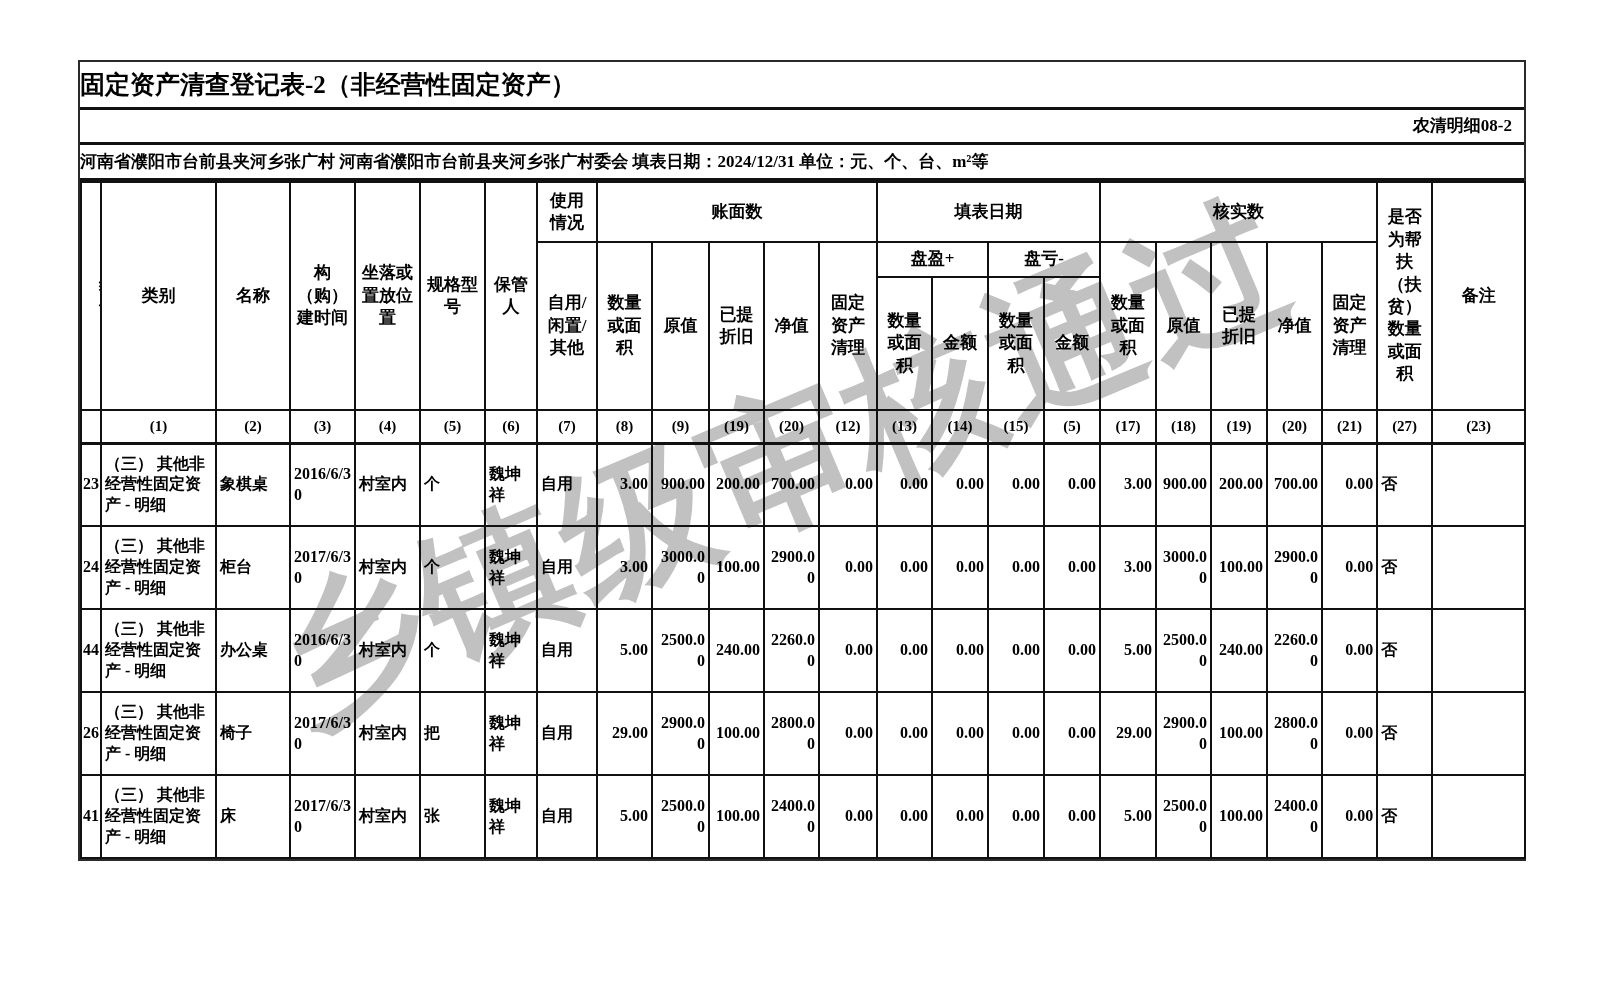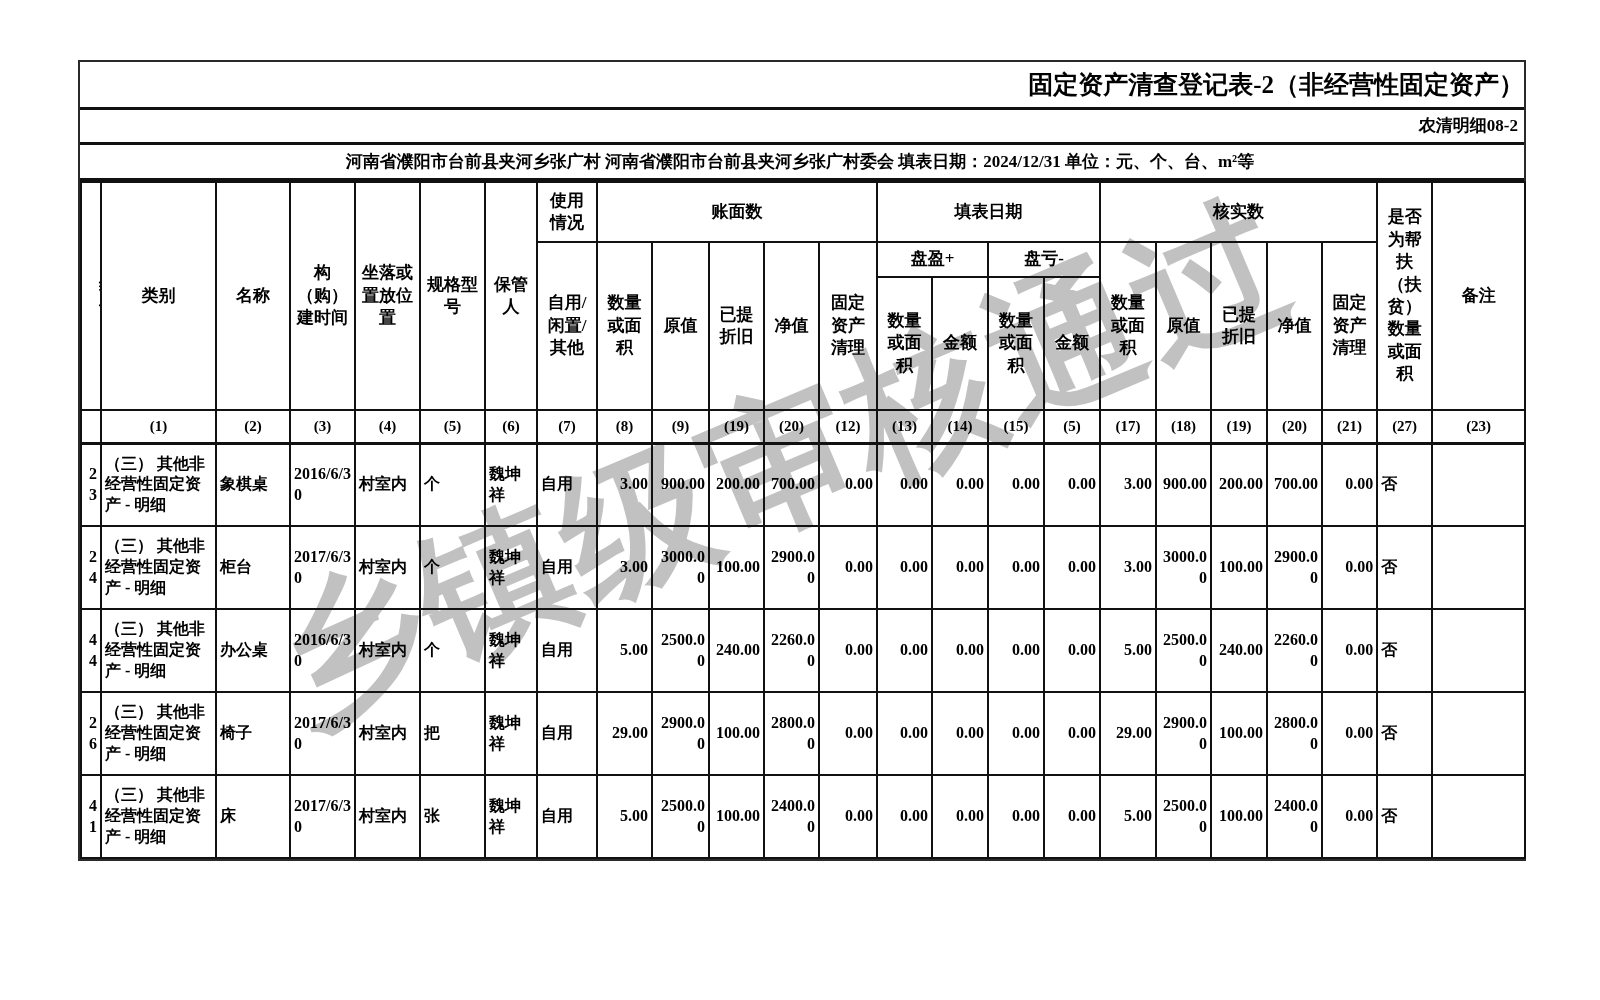--- a/index.html
+++ b/index.html
@@ -4,32 +4,32 @@
 <style>
   html,body{margin:0;padding:0;background:#fff;}
   body{width:1600px;height:1000px;position:relative;overflow:hidden;
        font-family:"Liberation Serif","DejaVu Serif",serif;font-weight:bold;color:#000;}
   .sheet{position:absolute;left:78px;top:60px;width:1444px;border:2px solid #2a2a2a;background:#fff;}
   .watermark{position:absolute;left:228px;top:312px;width:950px;height:180px;
        display:flex;align-items:center;justify-content:center;white-space:nowrap;
        font-size:150px;letter-spacing:5px;color:rgba(125,125,125,0.48);
        transform:rotate(-23deg);z-index:1;pointer-events:none;}
   .trow{position:relative;z-index:2;}
-  .title-row{height:45px;line-height:45px;text-align:right;font-size:25px;border-bottom:3px solid #111;}
-  .code-row{height:32px;line-height:32px;text-align:right;font-size:17px;padding-right:6px;border-bottom:3px solid #111;}
-  .info-row{height:33px;line-height:33px;text-align:center;font-size:17px;padding-right:4px;border-bottom:3px solid #111;}
+  .title-row{height:45px;line-height:45px;text-align:left;font-size:25px;border-bottom:3px solid #111;}
+  .code-row{height:32px;line-height:32px;text-align:right;font-size:17px;padding-right:12px;border-bottom:3px solid #111;}
+  .info-row{height:33px;line-height:33px;text-align:left;font-size:17px;padding-right:4px;border-bottom:3px solid #111;}
   table.grid{border-collapse:collapse;table-layout:fixed;width:1444px;position:relative;z-index:2;background:transparent;}
   .grid th,.grid td{border:2px solid #111;font-weight:bold;overflow:hidden;word-break:break-all;}
   .grid th{font-size:17px;text-align:center;vertical-align:middle;padding:0 4px;line-height:1.32;}
   .grid td{font-size:16px;vertical-align:middle;padding:0 3px;line-height:1.3;}
   thead tr.h1{height:60px;} thead tr.h2{height:35px;} thead tr.h3{height:133px;}
   tr.nums{height:33px;}
   tr.nums td{font-size:15px;text-align:center;border-bottom:3px solid #111;}
   tbody tr.r{height:83px;}
-  td.ctr{text-align:left;padding:0 7px;}
+  td.ctr{text-align:left;padding:0 1px;}
   td.num{text-align:right;}
   td.txt{text-align:left;}
   th.c-no{padding:0 17px;}
 </style>
 </head>
 <body>
 
 <div class="sheet">
   <div class="watermark">乡镇级审核通过</div>
 

